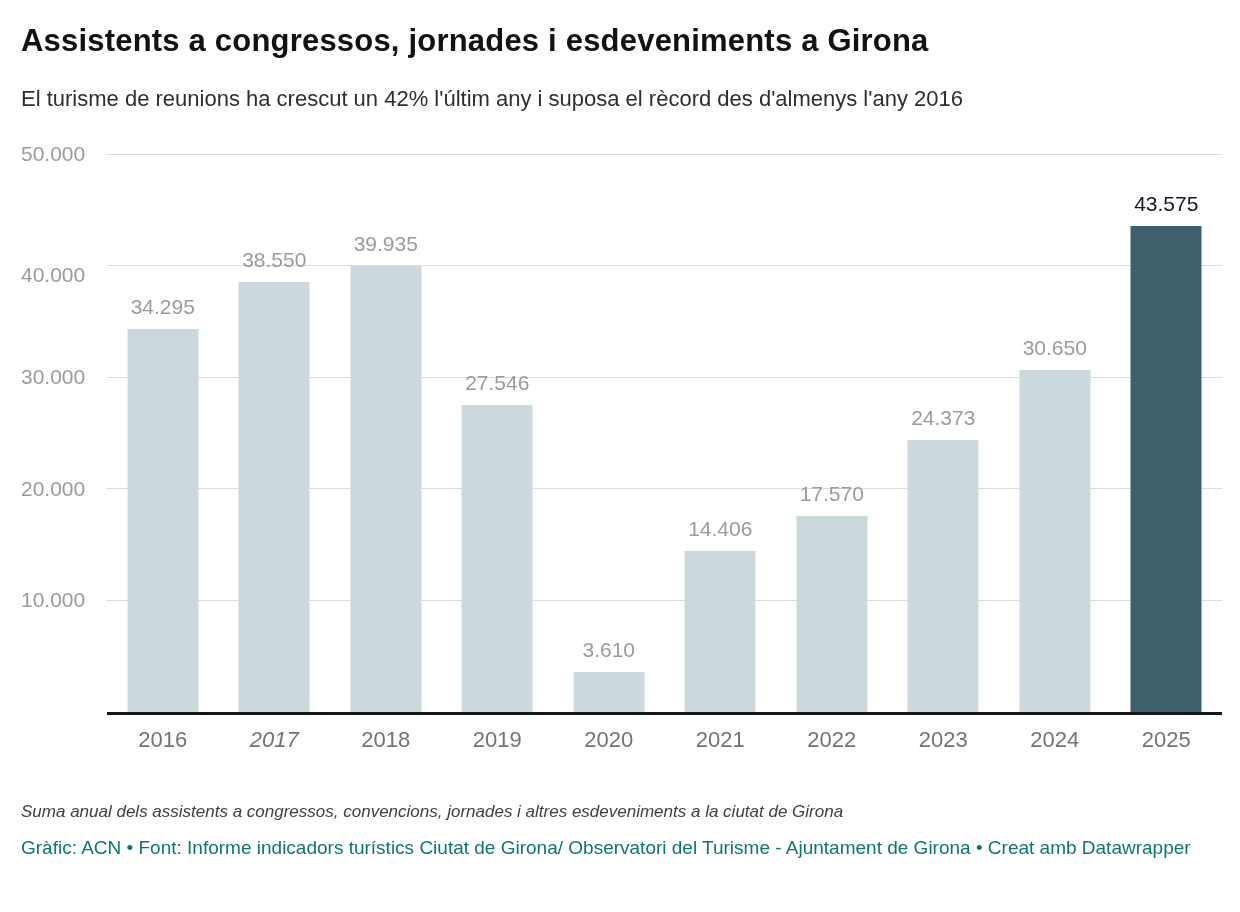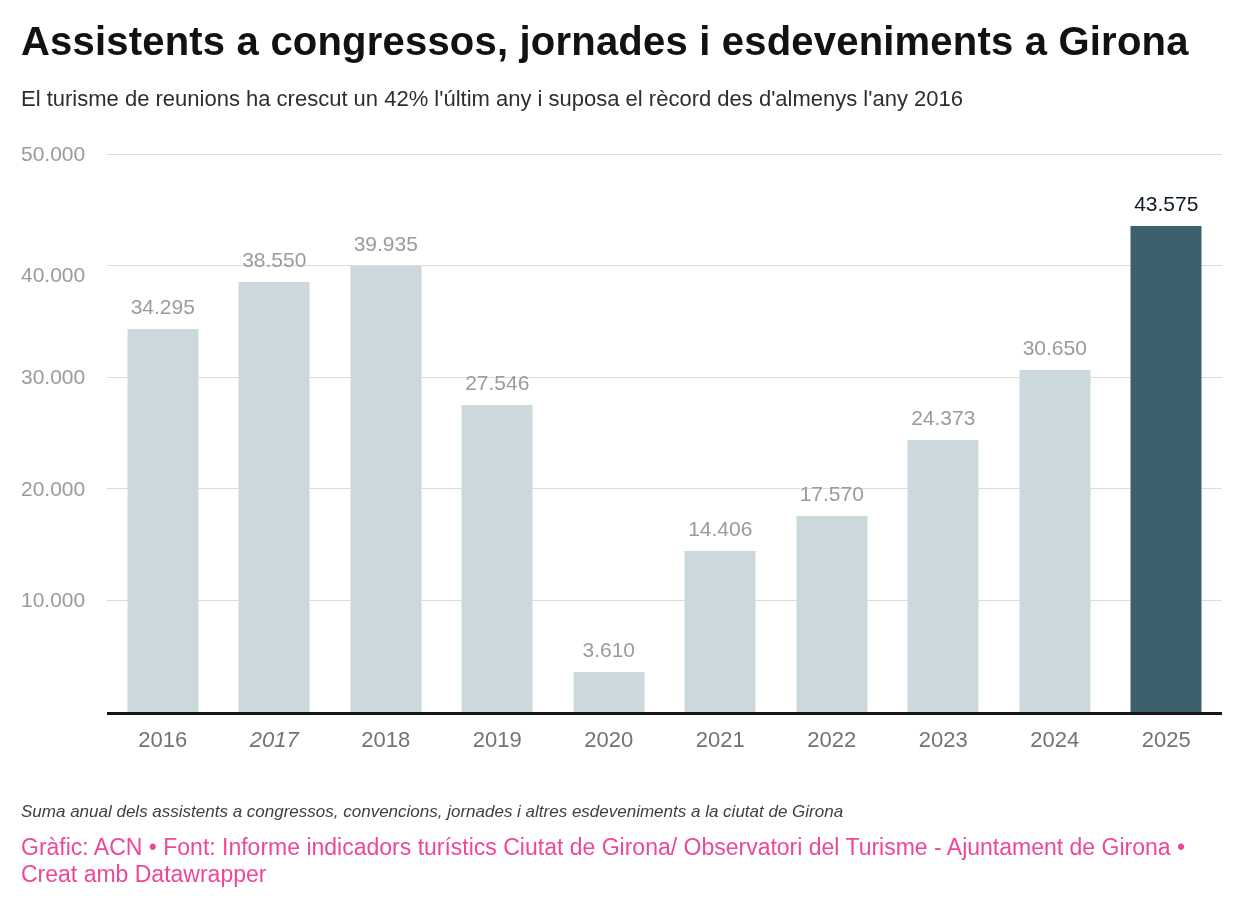--- a/index.html
+++ b/index.html
@@ -4,21 +4,21 @@
 <style>
   * { margin:0; padding:0; box-sizing:border-box; }
   html,body { background:#ffffff; }
   body {
     width:1240px; height:912px; overflow:hidden;
     font-family:"Liberation Sans","DejaVu Sans",sans-serif;
     padding:22px 18px 0 21px;
     color:#1a1a1a;
   }
   .title {
-    font-size:40px; font-weight:bold; color:#121212;
+    font-size:31px; font-weight:bold; color:#121212;
     line-height:38px; letter-spacing:0.2px;
   }
   .subtitle {
     margin-top:24px; font-size:22px; color:#2e2e2e; line-height:29px;
   }
   .chart { position:relative; height:612px; margin-top:30px; }
   .plot { position:absolute; left:86px; right:0; top:11px; height:558px; }
   .gridline { position:absolute; left:0; right:0; height:1px; background:#dcdcdc; }
   .ytick { position:absolute; left:0; font-size:21px; color:#9b9b9b; line-height:24px; }
   .baseline { position:absolute; left:86px; right:0; top:569px; height:3px; background:#161616; }
@@ -30,21 +30,21 @@
   .value-label.highlight { color:#0f172a; font-weight:normal; }
   .xlabels { position:absolute; left:86px; right:0; top:584px; height:28px; }
   .xlabel {
     position:absolute; transform:translateX(-50%); white-space:nowrap;
     font-size:22px; color:#737373; line-height:26px;text-align:center;
   }
   .note {
     margin-top:44px; font-size:17px; font-style:italic; color:#404040; line-height:26px;
   }
   .byline {
-    margin-top:9px; font-size:23px; color:#ec4899; line-height:27px; max-width:1180px;
+    margin-top:9px; font-size:19px; color:#0f766e; line-height:27px; max-width:1180px;
   }
 </style>
 </head>
 <body>
 
 <h1 class="title">Assistents a congressos, jornades i esdeveniments a Girona</h1>
 <p class="subtitle">El turisme de reunions ha crescut un 42% l'últim any i suposa el rècord des d'almenys l'any 2016</p>
 
 <div class="chart">
   <div class="plot">

